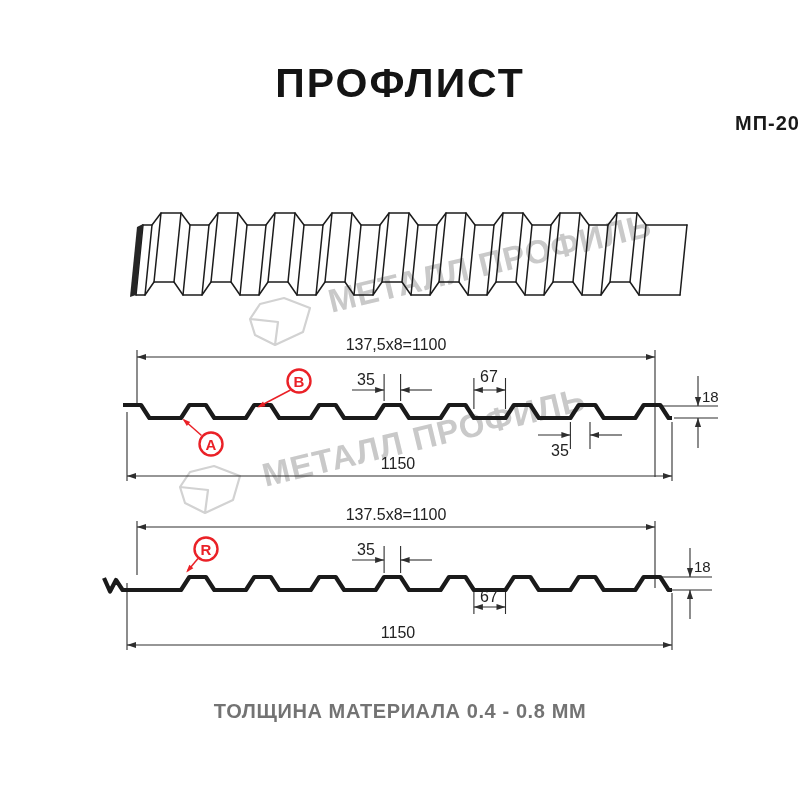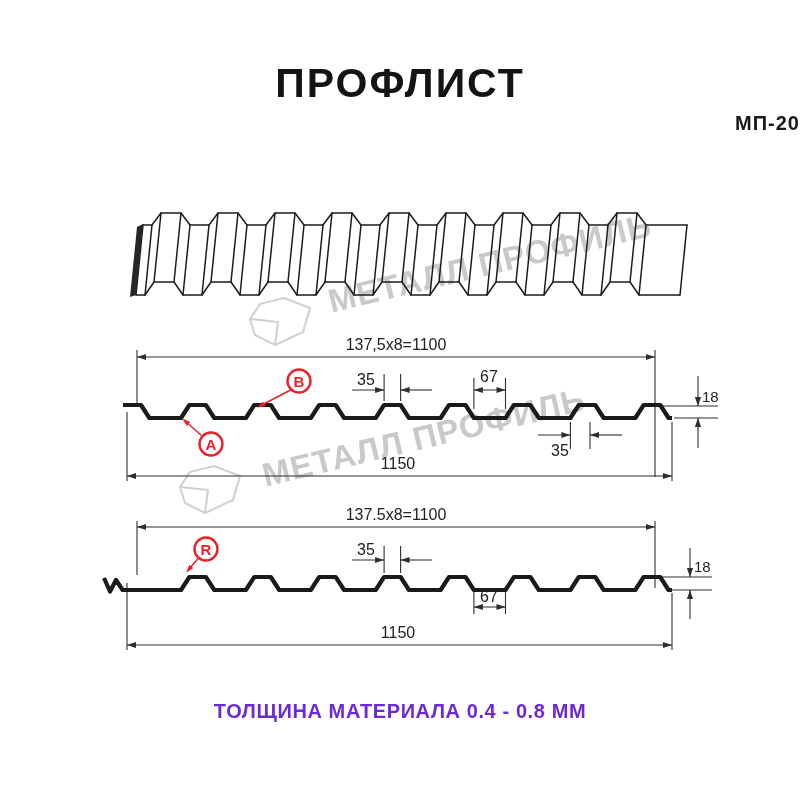--- a/index.html
+++ b/index.html
@@ -4,21 +4,21 @@
 <style>
   :root{ --red:#ea2127; --line:#1a1a1a; --dim:#2e2e2e; --wm:#c9c9c9; }
   html,body{margin:0;padding:0;background:#fff;}
   .page{position:relative;width:800px;height:800px;background:#fff;overflow:hidden;
         font-family:"Liberation Sans",sans-serif;}
   .title{position:absolute;top:60px;left:0;width:800px;text-align:center;
          font-size:41px;font-weight:800;letter-spacing:2px;color:#141414;}
   .subtitle{position:absolute;top:112px;left:0;width:800px;text-align:right;
          font-size:20px;font-weight:600;letter-spacing:1px;color:#191919;}
   .footer{position:absolute;top:700px;left:0;width:800px;text-align:center;
-         font-size:20px;font-weight:600;letter-spacing:.6px;color:#6d28d9;}
+         font-size:20px;font-weight:600;letter-spacing:.6px;color:#737373;}
   svg{position:absolute;top:0;left:0;}
   .prof{fill:none;stroke:var(--line);stroke-width:4.2;stroke-linejoin:round;}
   .wire{fill:none;stroke:#1c1c1c;stroke-width:1.5;stroke-linejoin:round;stroke-linecap:round;}
   .dimtxt{font-family:"Liberation Sans",sans-serif;font-size:16px;fill:#222;}
   .dimtxt.small{font-size:15px;}
   .redlbl{font-family:"Liberation Sans",sans-serif;font-size:15px;font-weight:700;fill:var(--red);}
   .redcirc{fill:#fff;stroke:var(--red);stroke-width:2.4;}
   .wmtext{font-family:"Liberation Sans",sans-serif;font-size:33px;font-weight:700;
           fill:var(--wm);letter-spacing:1px;}
   .wmlogo{fill:none;stroke:#d2d2d2;stroke-width:2.2;stroke-linejoin:round;}

